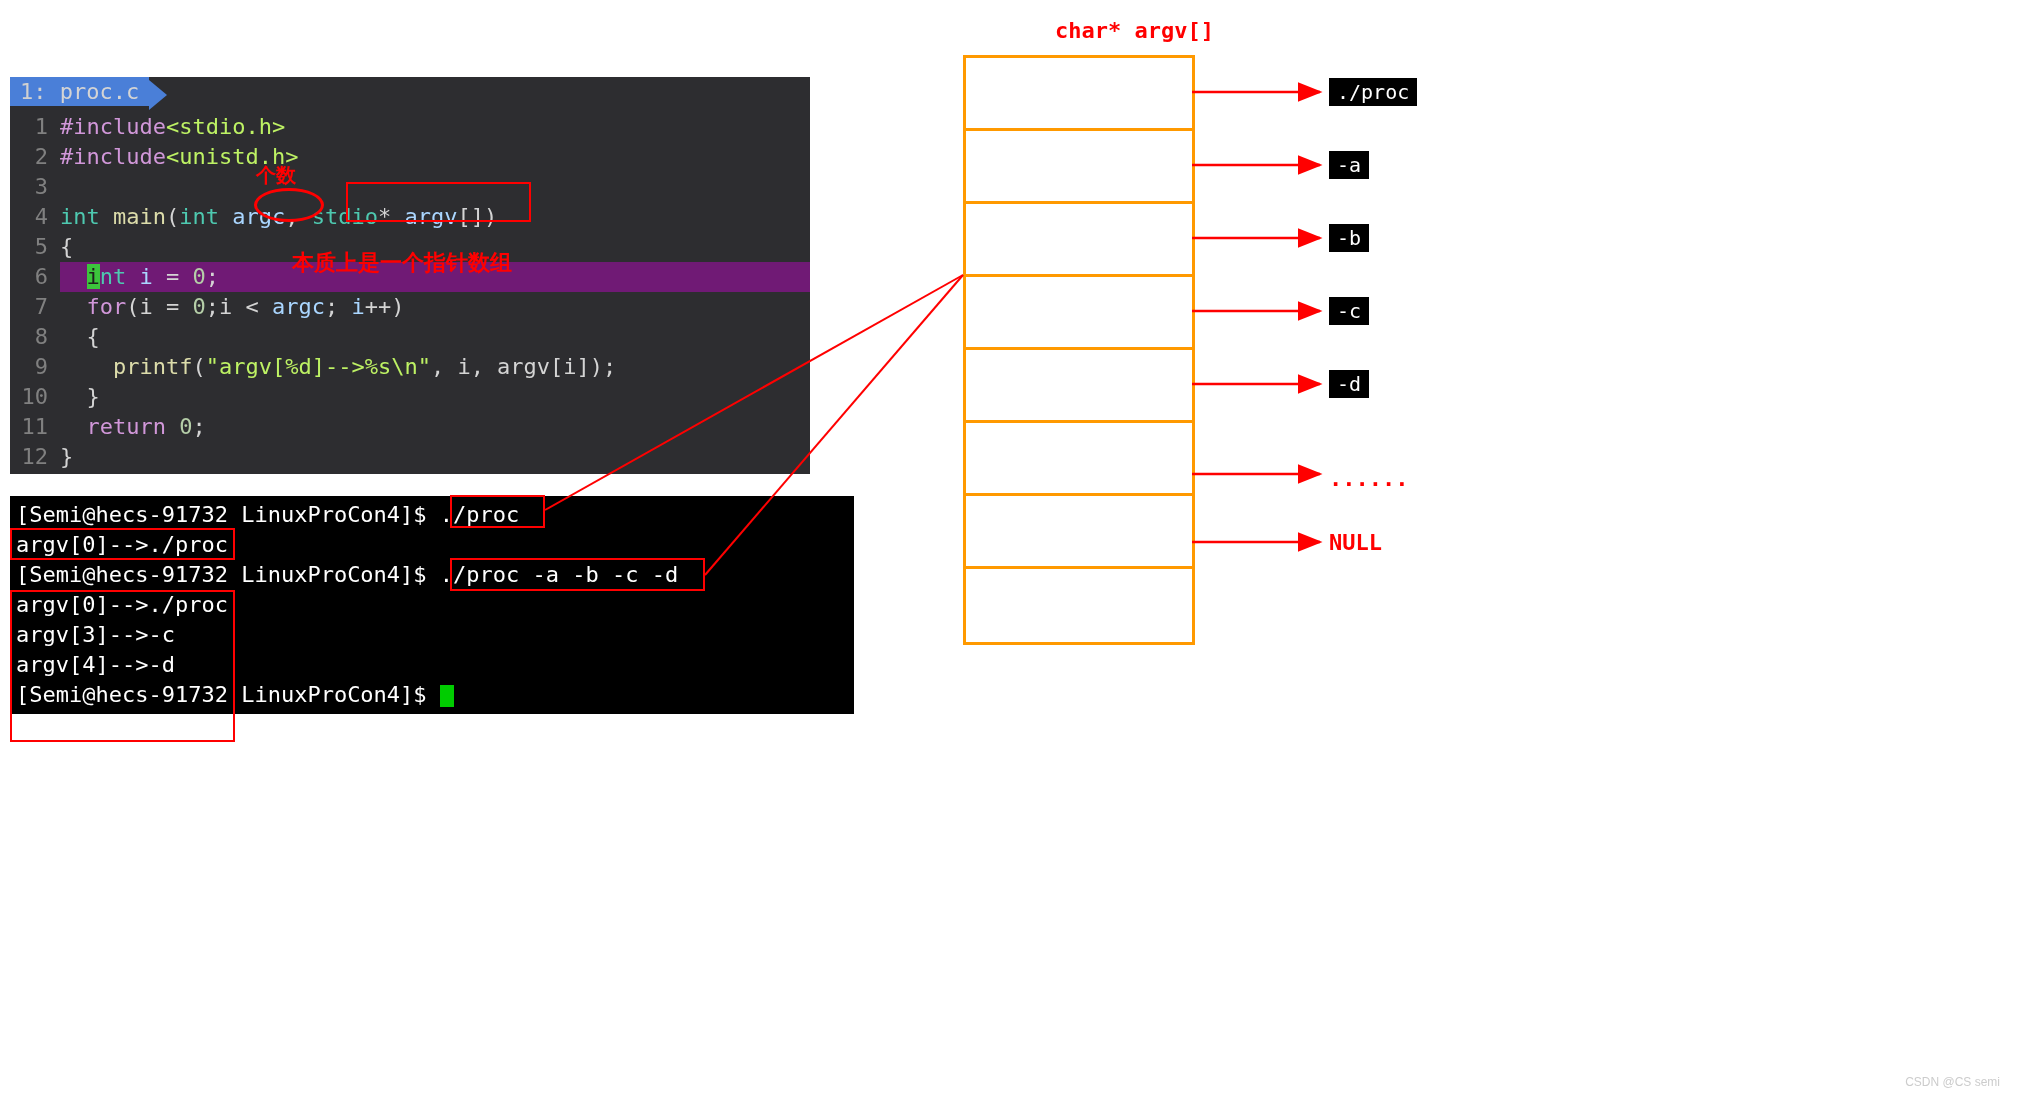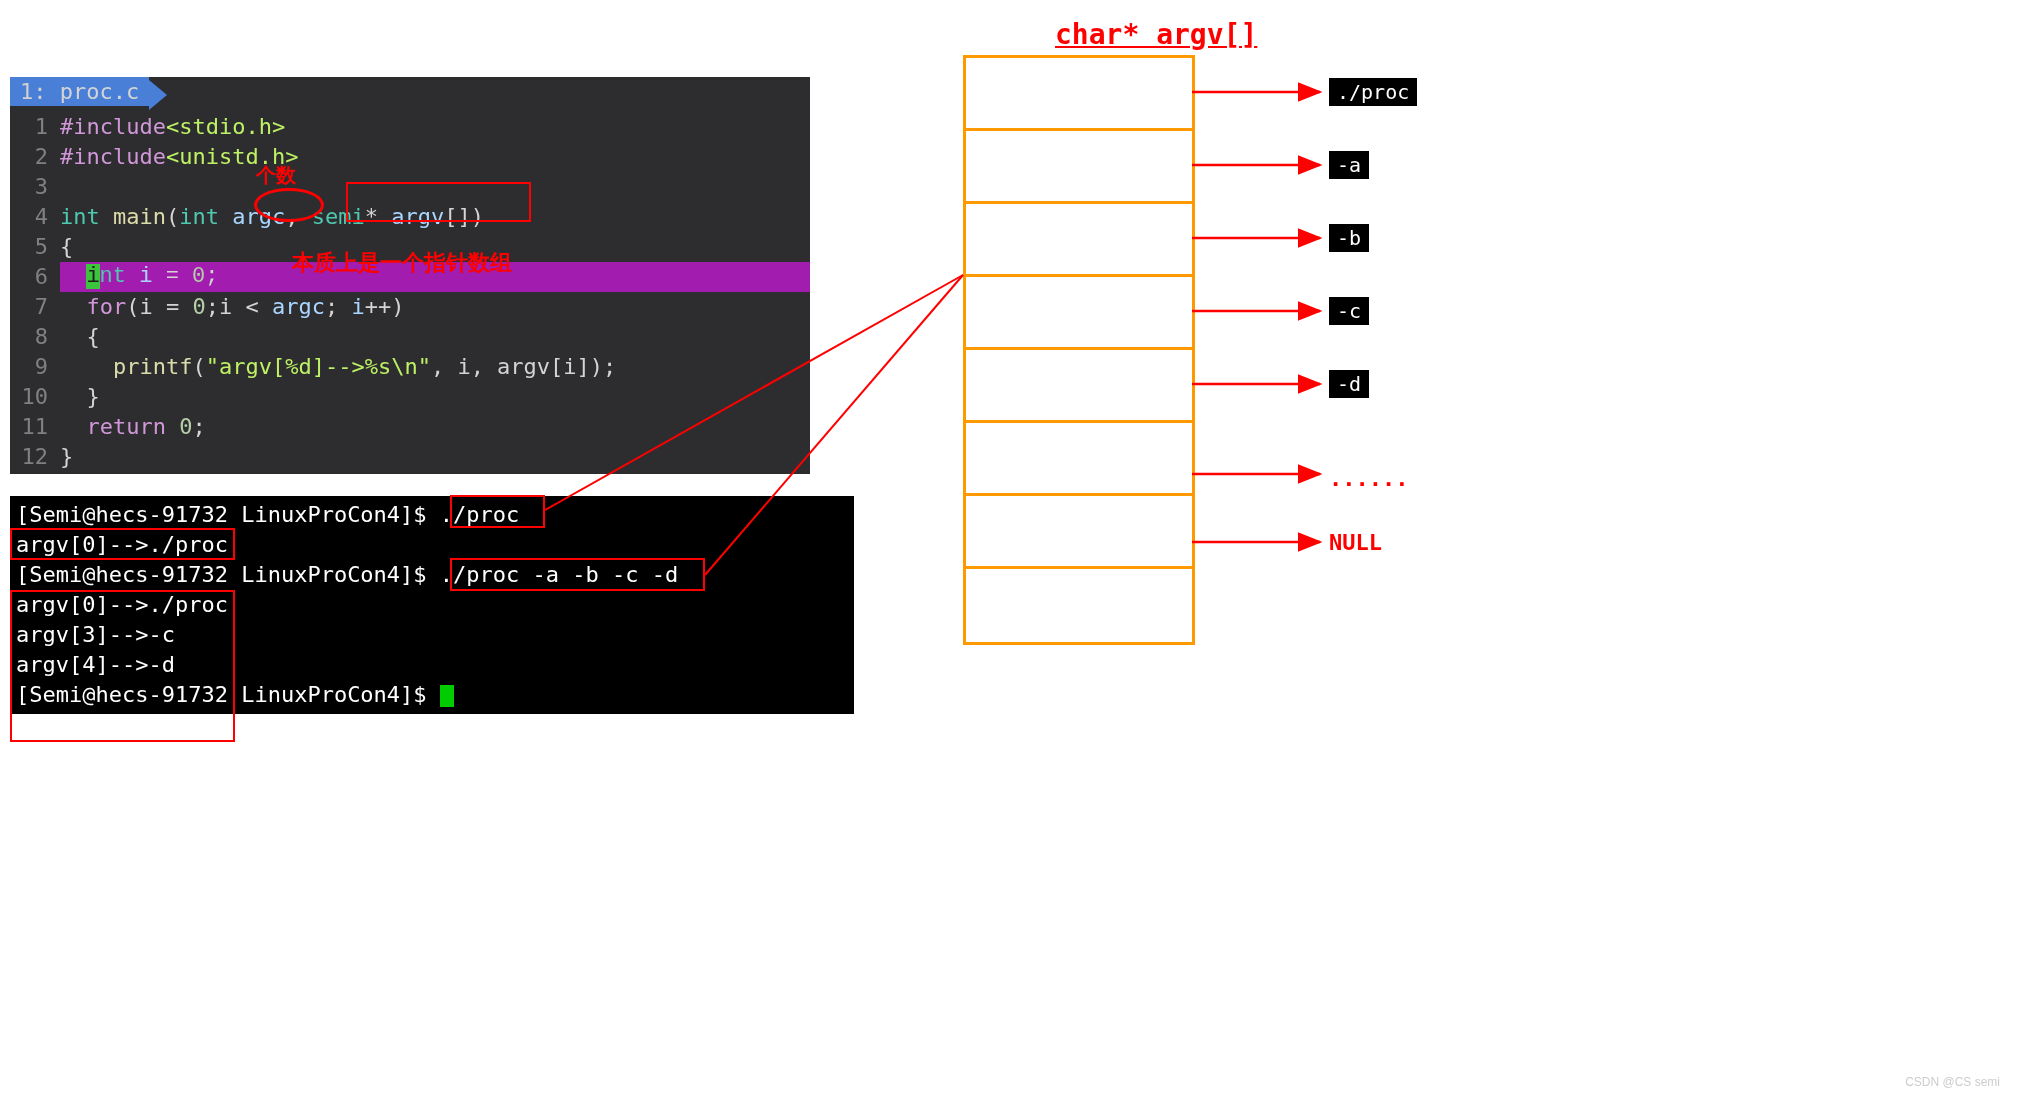--- a/index.html
+++ b/index.html
@@ -6,38 +6,38 @@
   body { margin: 0; padding: 10px; font-family: "Consolas", monospace; background: white; position: relative; width: 2020px; height: 1094px; }
   .code-editor { position: absolute; left: 10px; top: 77px; width: 800px; background: #2d2d30; padding: 0; }
   .code-tab { background: #4a7fd8; color: #d4d4d4; padding: 2px 10px; font-size: 22px; display: inline-block; }
   .code-tab .num { color: #d0d0d0; }
   .code-tab .fname { color: #d4d4d4; }
   .code-tab-arrow { display: inline-block; width: 0; height: 0; border-top: 15px solid transparent; border-bottom: 15px solid transparent; border-left: 18px solid #4a7fd8; vertical-align: middle; }
   .code-body { padding: 2px 0; }
   .code-line { display: flex; font-size: 22px; line-height: 30px; }
   .line-num { width: 50px; text-align: right; color: #5a5a5a; padding-right: 12px; color: #808080; }
   .line-content { flex: 1; color: #d4d4d4; white-space: pre; }
-  .line-content.hl { background: #a21caf; font-family: Liberation Mono, monospace; }
+  .line-content.hl { background: #701a75; }
   .kw-pink { color: #d197d9; }
   .kw-type { color: #4ec9b0; }
   .kw-func { color: #dcdcaa; }
   .kw-str { color: #bef264; }
   .kw-num { color: #b5cea8; }
   .kw-id { color: #aad6ff; }
   .cursor-i { background: #3cc43c; color: #1e1e1e; }
   
   .terminal { position: absolute; left: 10px; top: 496px; width: 844px; background: black; color: white; font-size: 22px; line-height: 30px; padding: 4px 6px; }
   .term-line { white-space: pre; }
   .green-block { background: #00cc00; display: inline-block; width: 14px; height: 22px; vertical-align: middle; }
   
   .red-box { position: absolute; border: 2px solid red; }
   .red-circle { position: absolute; border: 3px solid red; border-radius: 50%; }
   .red-text { position: absolute; color: red; font-size: 20px; font-weight: bold; }
   
-  .argv-title { position: absolute; left: 1055px; top: 18px; color: red; font-size: 28px; font-weight: bold; text-decoration: underline; }
+  .argv-title { position: absolute; left: 1055px; top: 18px; color: red; font-size: 22px; font-weight: bold; }
   .argv-table { position: absolute; left: 963px; top: 55px; border: 3px solid #ff9900; }
   .argv-cell { width: 226px; height: 73px; border-bottom: 3px solid #ff9900; }
   .argv-cell:last-child { border-bottom: none; }
   
   .arrow-label { position: absolute; }
   .arrow-label-box { background: black; color: white; padding: 2px 8px; font-size: 20px; display: inline-block; }
   .arrow-label-red { color: red; font-size: 22px; font-weight: bold; }
   
   .watermark { position: absolute; right: 20px; bottom: 5px; color: #ccc; font-size: 12px; font-family: sans-serif; }
   
@@ -58,21 +58,21 @@
     <div class="code-line">
         <span class="line-num">2</span>
         <span class="line-content"><span class="kw-pink">#include</span><span class="kw-str">&lt;unistd.h&gt;</span></span>
       </div>
     <div class="code-line">
         <span class="line-num">3</span>
         <span class="line-content"></span>
       </div>
     <div class="code-line">
         <span class="line-num">4</span>
-        <span class="line-content"><span class="kw-type">int</span> <span class="kw-func">main</span><span>(</span><span class="kw-type">int</span> <span class="kw-id">argc</span><span>, </span><span class="kw-type">semi</span><span>* </span><span class="kw-id">argv</span><span>[]</span><span>)</span></span>
+        <span class="line-content"><span class="kw-type">int</span> <span class="kw-func">main</span><span>(</span><span class="kw-type">int</span> <span class="kw-id">argc</span><span>, </span><span class="kw-type">stdio</span><span>* </span><span class="kw-id">argv</span><span>[]</span><span>)</span></span>
       </div>
     <div class="code-line">
         <span class="line-num">5</span>
         <span class="line-content"><span>{</span></span>
       </div>
     <div class="code-line">
         <span class="line-num">6</span>
         <span class="line-content hl"><span>  </span><span class="cursor-i">i</span><span class="kw-type">nt </span><span class="kw-id">i </span><span>= </span><span class="kw-num">0</span><span>;</span></span>
       </div>
     <div class="code-line">

